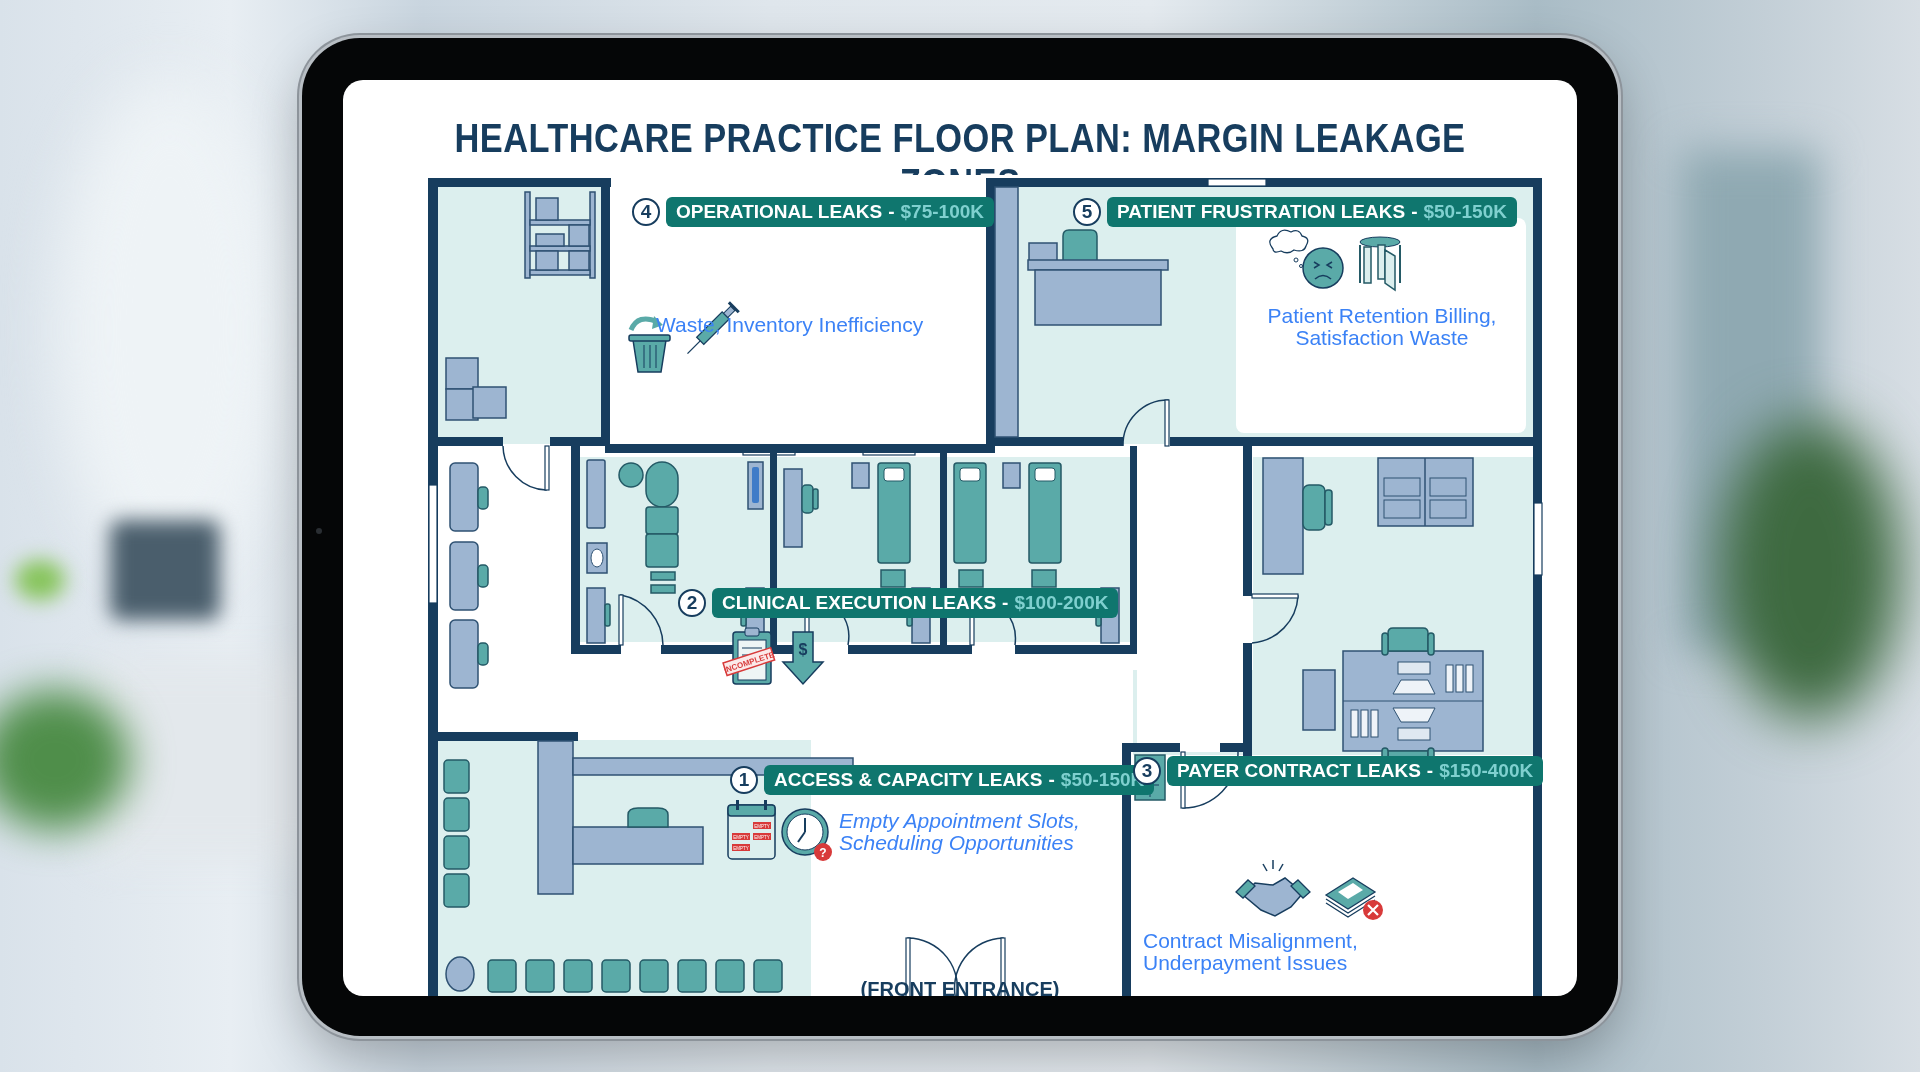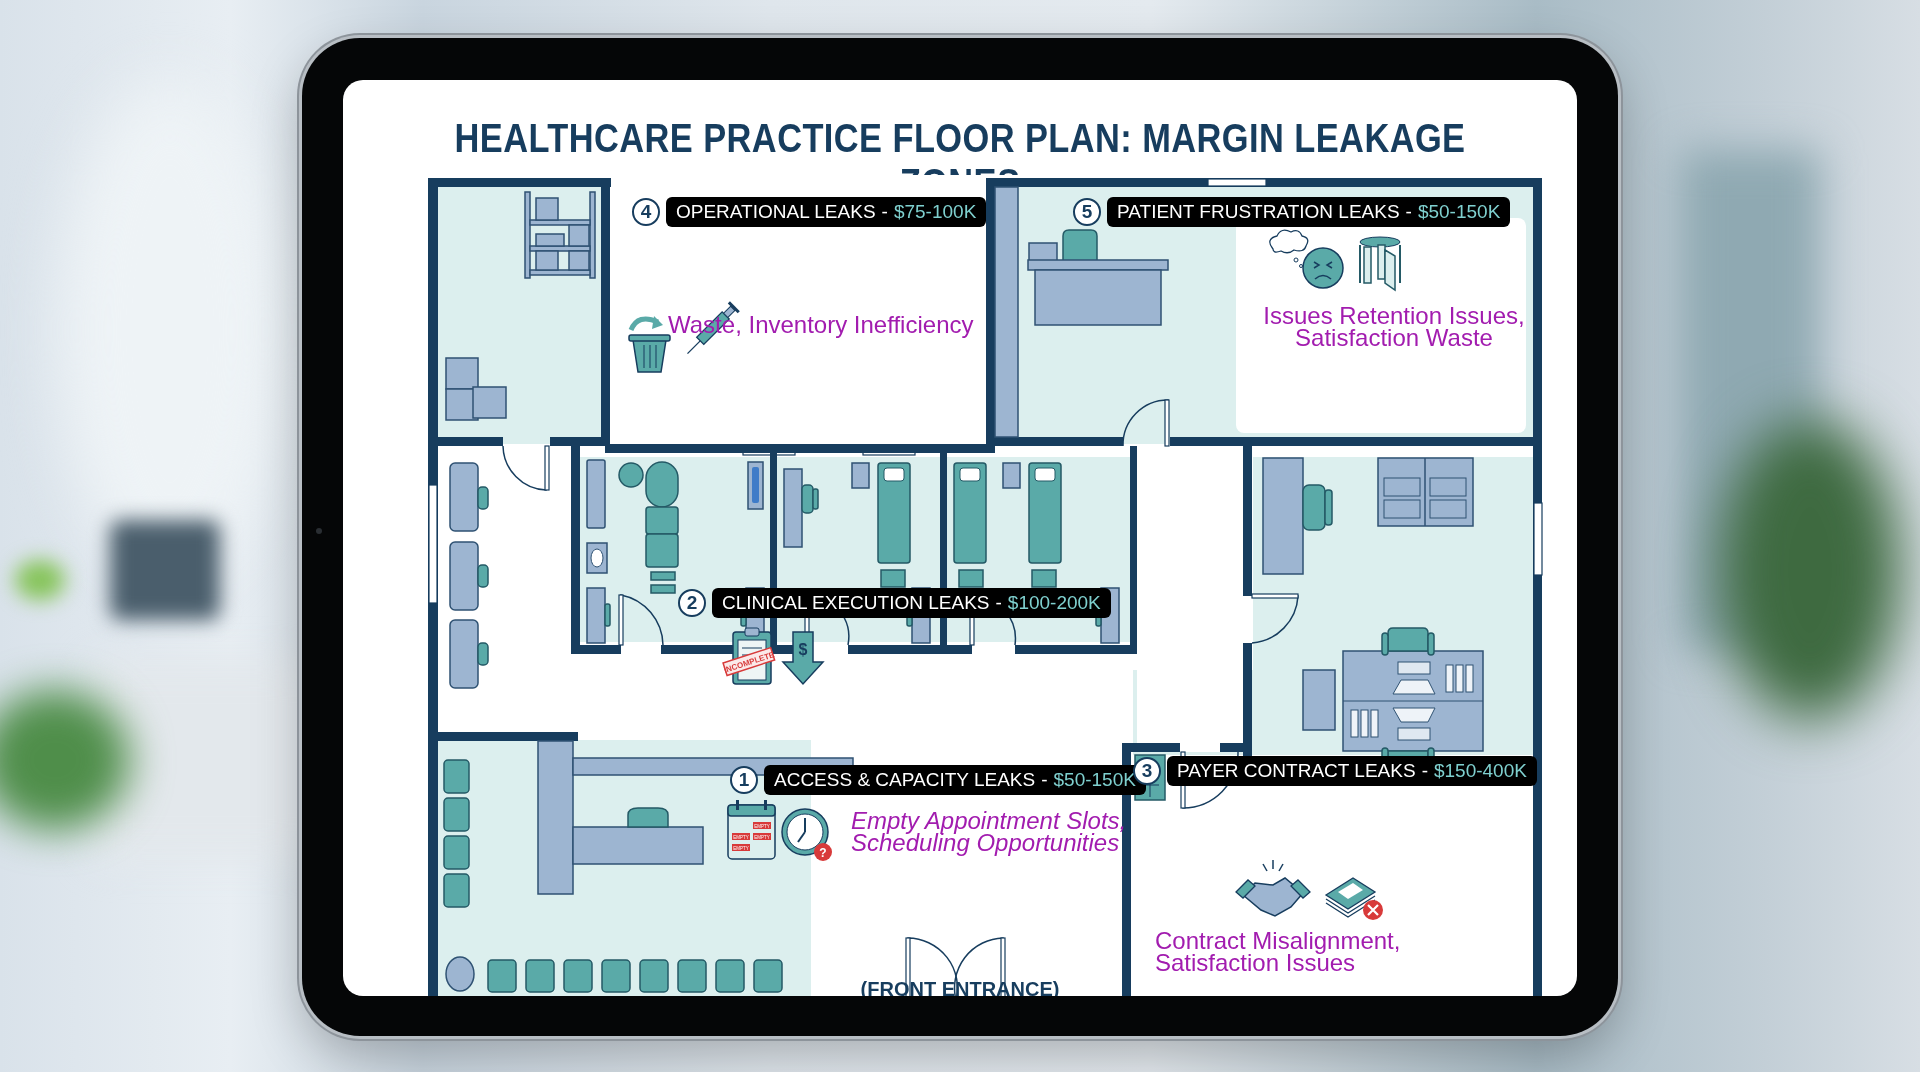--- a/index.html
+++ b/index.html
@@ -27,27 +27,27 @@
   svg.plan { position:absolute; left:0; top:0; }
   .badge {
     position:absolute; display:flex; align-items:center; gap:6px; height:30px;
   }
   .badge .num {
     width:28px; height:28px; border-radius:50%; border:2px solid #173d5e; background:#fff;
     color:#173d5e; font-weight:bold; font-size:19px; display:flex; align-items:center; justify-content:center;
     box-sizing:border-box;
   }
   .badge .pill {
-    background:#000000; color:#fff; font-weight:normal; font-size:19px; height:30px;
+    background:#0f766e; color:#fff; font-weight:bold; font-size:19px; height:30px;
     border-radius:6px; padding:0 10px; display:flex; align-items:center; white-space:nowrap;
   }
   .badge .pill .sep { margin:0 6px; }
   .badge .pill .amt { color:#7fd0cf; }
   .desc {
-    position:absolute; color:#a21caf; font-size:24px; line-height:22px;margin-left:12px;
+    position:absolute; color:#3b82f6; font-size:21px; line-height:22px;
   }
   .entrance {
     position:absolute; left:0; right:0; top:898px; text-align:center;
     color:#173d5e; font-weight:bold; font-size:20px;
   }
   .card { position:absolute; background:#fff; border-radius:10px; }
 </style>
 </head>
 <body>
 
@@ -583,21 +583,21 @@
 
     <div class="badge" style="left:730px;top:117px;">
       <div class="num">5</div>
       <div class="pill">
         <span>PATIENT FRUSTRATION LEAKS</span>
           <span class="sep">-</span>
           <span class="amt">$50-150K</span>
       </div>
     </div>
     <div class="desc" style="left:900px;top:225px;width:278px;text-align:center;">
-      <div>Issues Retention Issues,</div>
+      <div>Patient Retention Billing,</div>
       <div>Satisfaction Waste</div>
     </div>
 
     <div class="badge" style="left:335px;top:508px;">
       <div class="num">2</div>
       <div class="pill">
         <span>CLINICAL EXECUTION LEAKS</span>
           <span class="sep">-</span>
           <span class="amt">$100-200K</span>
       </div>
@@ -619,18 +619,18 @@
     <div class="badge" style="left:790px;top:676px;">
       <div class="num">3</div>
       <div class="pill">
         <span>PAYER CONTRACT LEAKS</span>
           <span class="sep">-</span>
           <span class="amt">$150-400K</span>
       </div>
     </div>
     <div class="desc" style="left:800px;top:850px;width:390px;">
       <div>Contract Misalignment,</div>
-      <div>Satisfaction Issues</div>
+      <div>Underpayment Issues</div>
     </div>
 
     <div class="entrance">(FRONT ENTRANCE)</div>
   </div>
 </div>
 
 </body></html>

